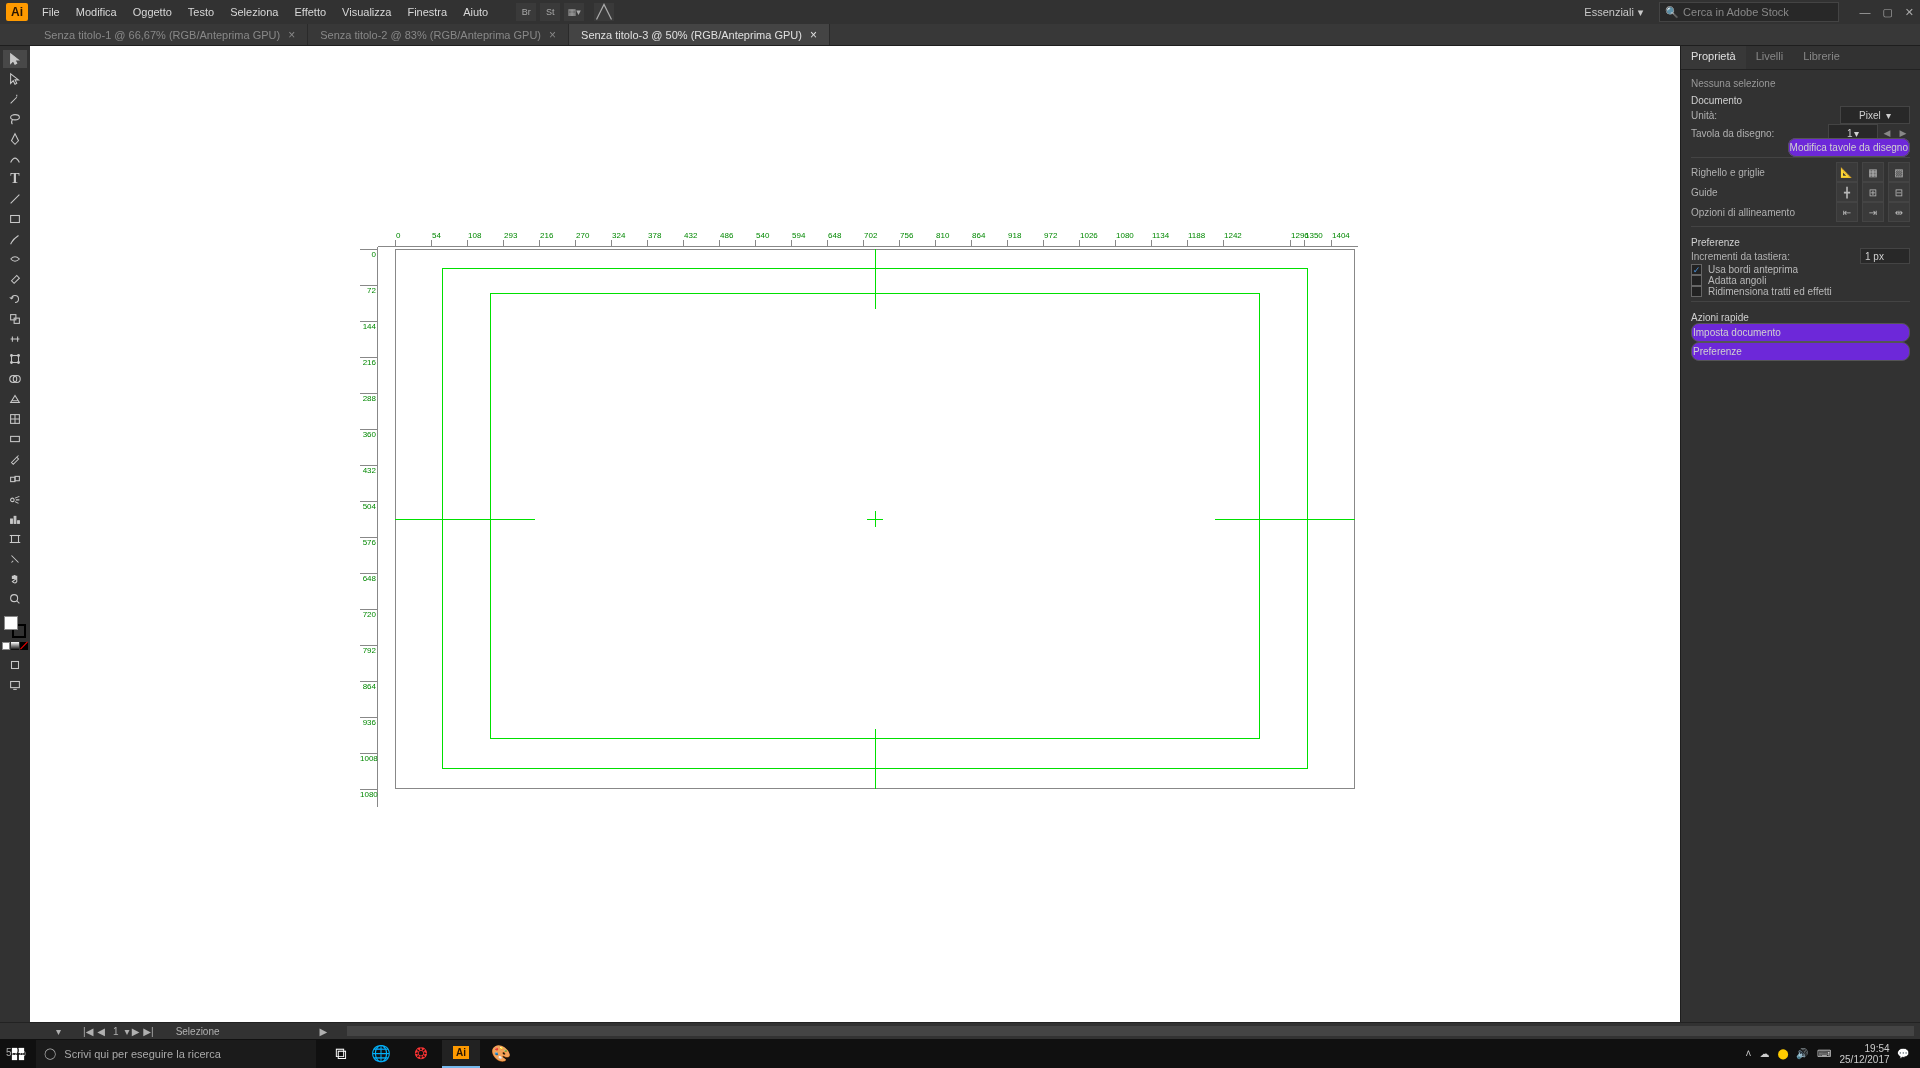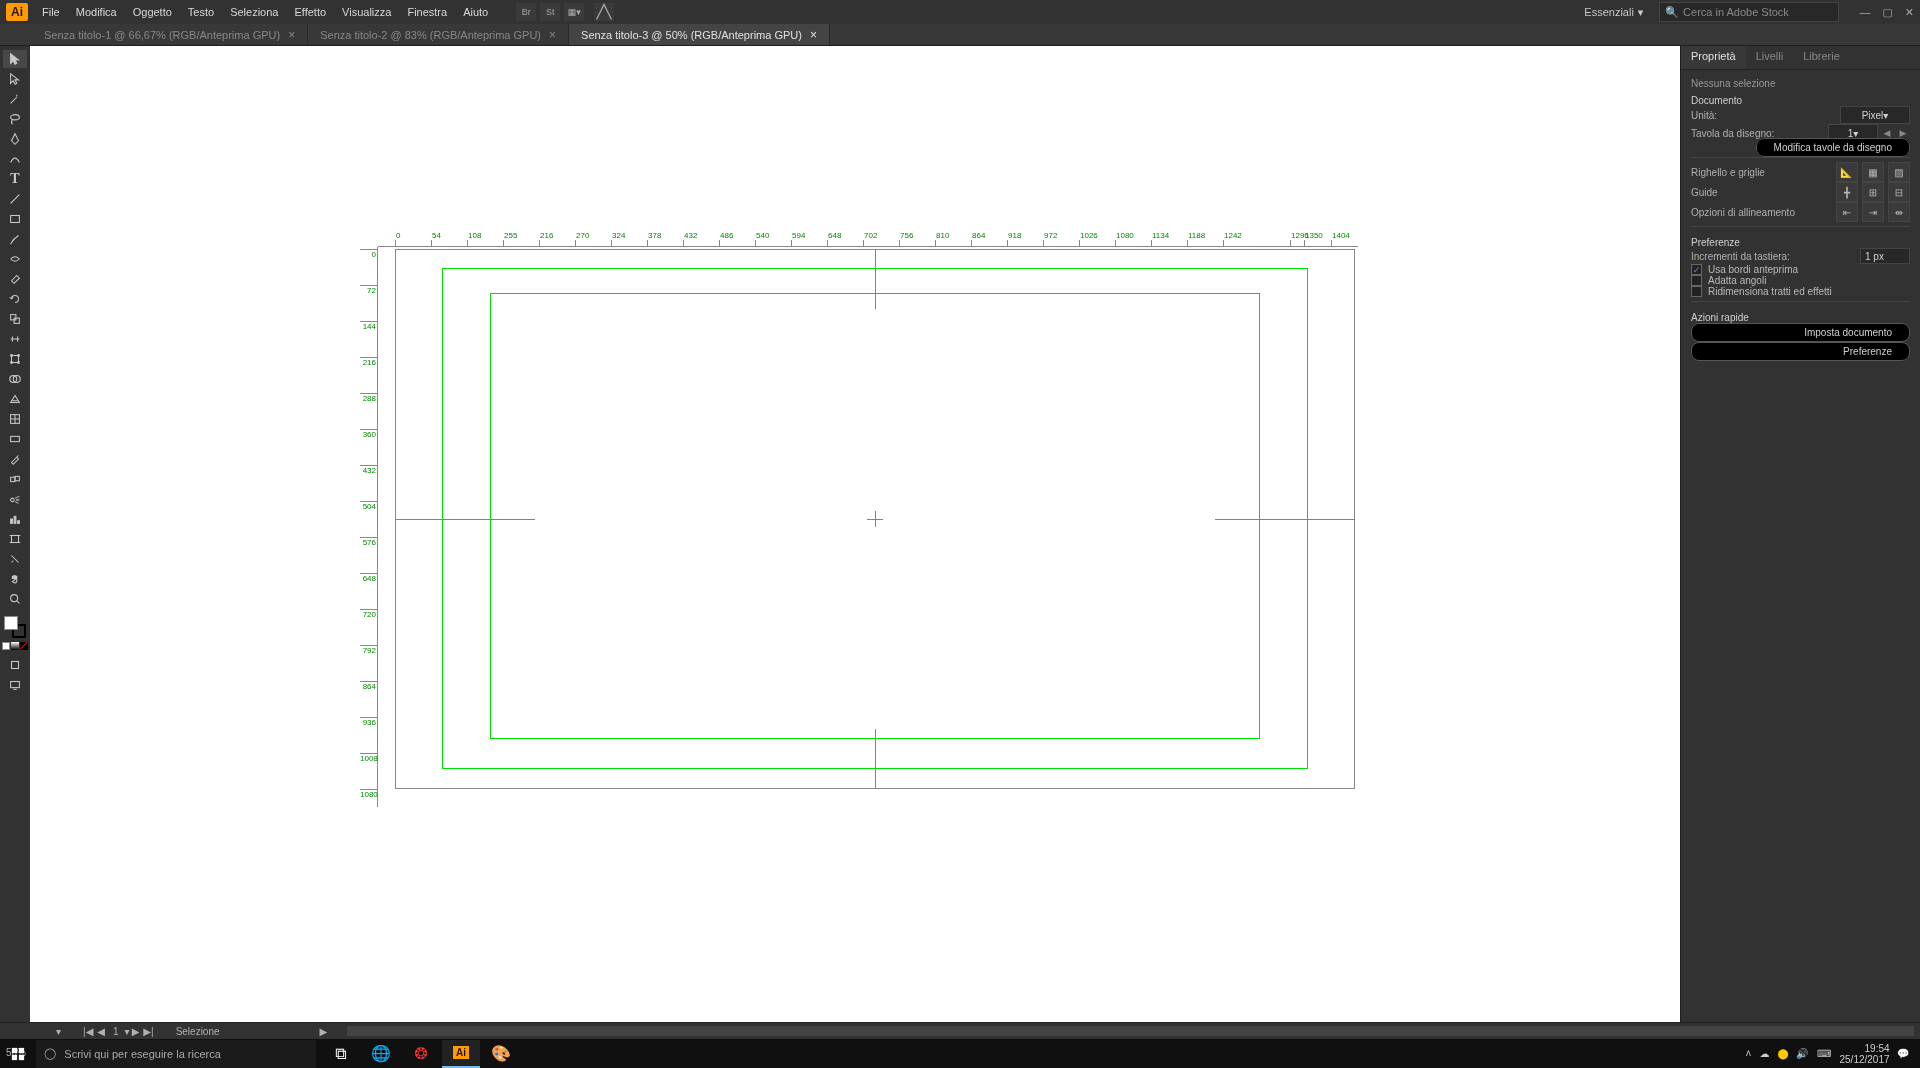--- a/index.html
+++ b/index.html
@@ -56,22 +56,22 @@
 
 .right-panel { width: 240px; background: #323232; border-left: 1px solid #1e1e1e; display: flex; flex-direction: column; }
 .panel-tabs { display: flex; height: 24px; border-bottom: 1px solid #222; }
 .panel-tab { padding: 4px 10px; color: #888; font-size: 11px; cursor: pointer; }
 .panel-tab.active { color: #e0e0e0; background: #383838; }
 .panel-body { padding: 8px 10px; font-size: 10px; display: flex; flex-direction: column; }
 .section-title { color: #d0d0d0; margin-top: 6px; font-size: 10px; }
 .info-line { color: #999; }
 .row { display: flex; align-items: center; justify-content: space-between; }
 .row-label { color: #b0b0b0; }
-.dd { background: #282828; border: 1px solid #444; color: #d0d0d0; padding: 1px 24px; font-size: 10px; width: 70px; height: 18px; display: flex; align-items: center; justify-content: center; }
-.wide-btn { background: #000000; border: 1px solid #555; color: #d0d0d0; text-align: right; padding: 3px 17px; font-size: 10px; cursor: pointer; border-radius: 8px; }
+.dd { background: #282828; border: 1px solid #444; color: #d0d0d0; padding: 1px 18px; font-size: 10px; width: 70px; height: 18px; display: flex; align-items: center; justify-content: space-between; }
+.wide-btn { background: #6d28d9; border: 1px solid #555; color: #d0d0d0; text-align: left; padding: 3px 1px; font-size: 10px; cursor: pointer; border-radius: 8px; }
 .icon-btn-row { display: flex; gap: 4px; }
 .icon-btn { width: 22px; height: 20px; background: #3a3a3a; border: 1px solid #444; display: flex; align-items: center; justify-content: center; color: #b8b8b8; font-size: 10px; cursor: pointer; }
 .cb-row { display: flex; align-items: center; gap: 6px; }
 .cb { width: 11px; height: 11px; background: #222; border: 1px solid #666; display: inline-flex; align-items: center; justify-content: center; color: #4a90d9; font-size: 9px; }
 .small-input { background: #282828; border: 1px solid #444; color: #d0d0d0; padding: 1px 4px; width: 50px; height: 16px; font-size: 10px; }
 hr.sep { border: none; border-top: 1px solid #444; margin: 4px 0; }
 .arrow-btn { width: 14px; height: 16px; display: inline-flex; align-items: center; justify-content: center; color: #888; font-size: 9px; cursor: pointer; }
 
 
 .docstatus { height: 17px; background: #323232; display: flex; align-items: center; padding: 0 6px; color: #b0b0b0; font-size: 10px; border-top: 1px solid #222; }
@@ -347,21 +347,21 @@
         <div class="tick" style="left: 17px;">
           <span>0</span>
         </div>
         <div class="tick" style="left: 53px;">
           <span>54</span>
         </div>
         <div class="tick" style="left: 89px;">
           <span>108</span>
         </div>
         <div class="tick" style="left: 125px;">
-          <span>255</span>
+          <span>293</span>
         </div>
         <div class="tick" style="left: 161px;">
           <span>216</span>
         </div>
         <div class="tick" style="left: 197px;">
           <span>270</span>
         </div>
         <div class="tick" style="left: 233px;">
           <span>324</span>
         </div>

